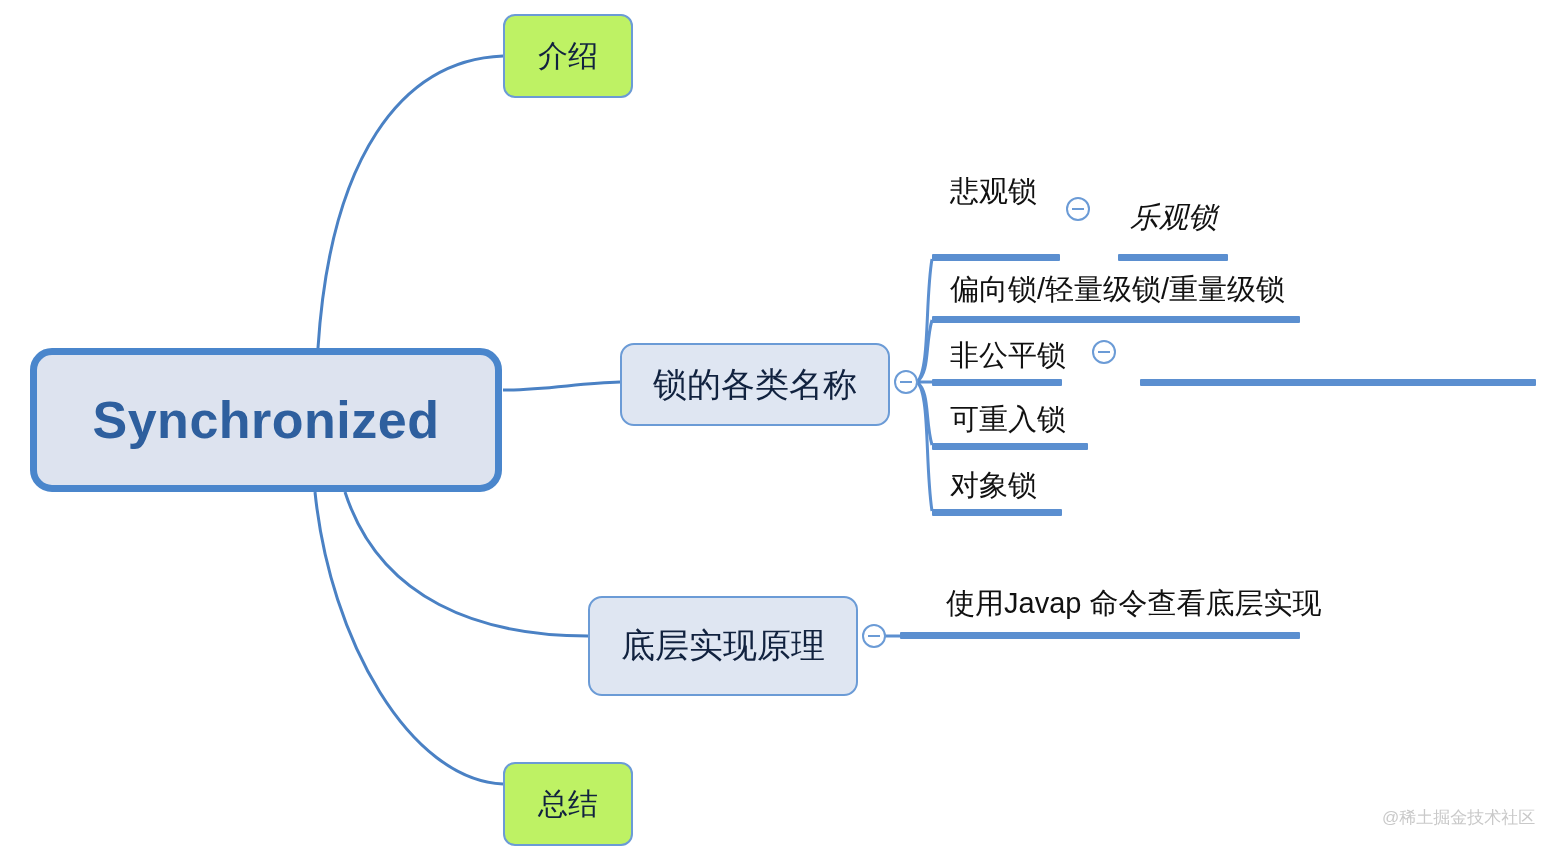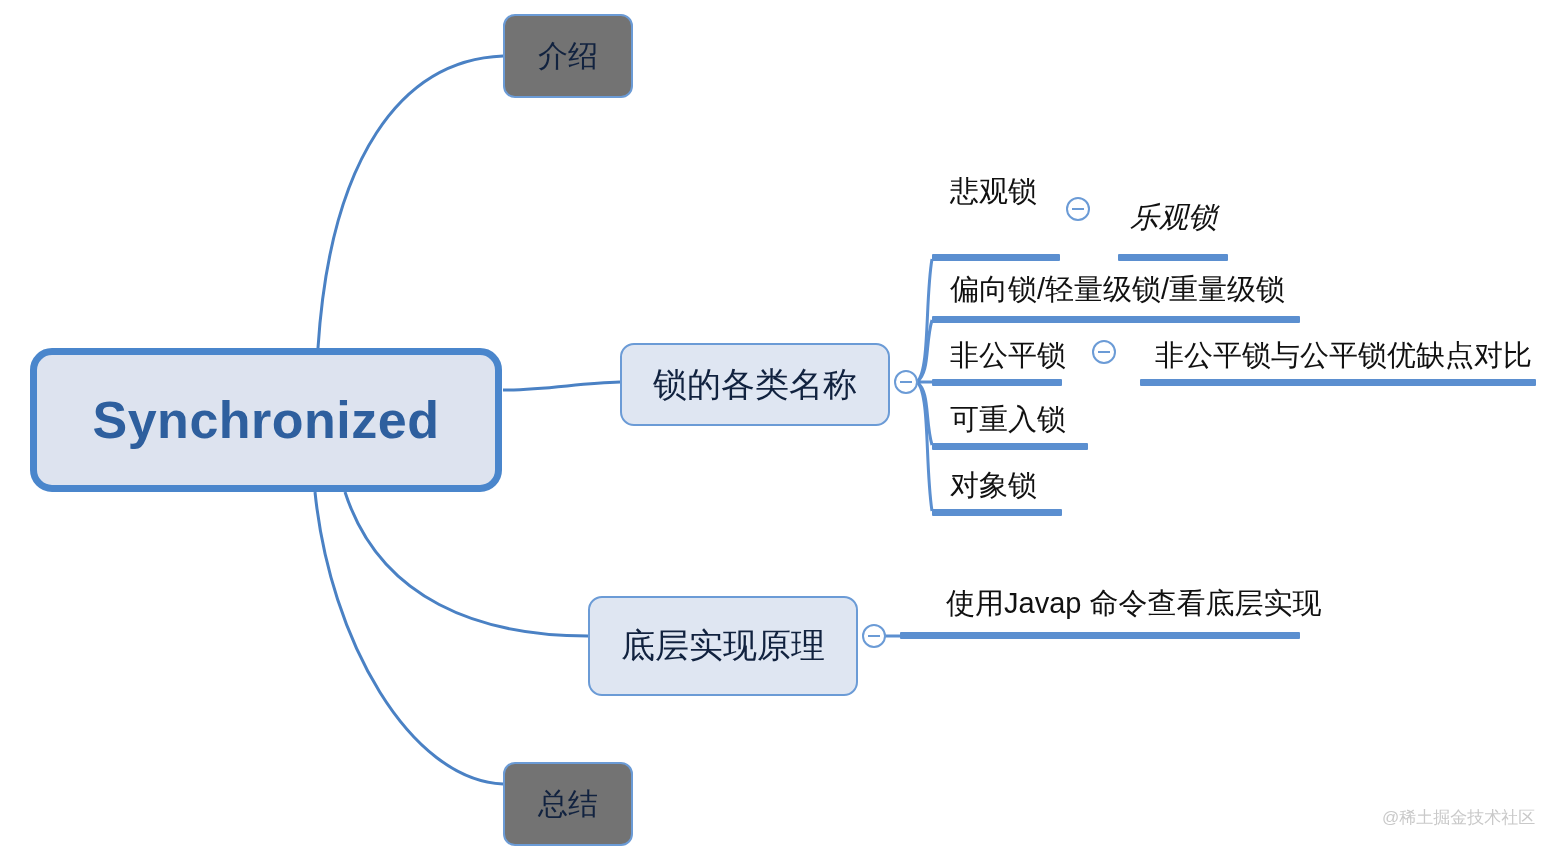--- a/index.html
+++ b/index.html
@@ -47,21 +47,21 @@
     align-items: center;
   }
   .node-branch {
     background: #dfe6f2;
     border: 2px solid #6b9bd6;
     border-radius: 14px;
     font-size: 34px;
     color: #11223f;
   }
   .node-branch-sm {
-    background: #737373;
+    background: #bef264;
     border: 2px solid #6b9bd6;
     border-radius: 12px;
     font-size: 30px;
     color: #11223f;
   }
 
   
   .leaf {
     position: absolute;
     box-sizing: border-box;
@@ -174,23 +174,20 @@
     <span>偏向锁/轻量级锁/重量级锁</span>
   </div>
   <div class="leaf-bar" style="left:932px; top:316px; width:368px; height:7px;"></div>
 
   <div class="leaf" style="left:950px; top:340px;">
     <span>非公平锁</span>
   </div>
   <div class="leaf-bar" style="left:932px; top:379px; width:130px; height:7px;"></div>
   <div class="collapse" style="left:1092px; top:340px;"></div>
 
-  <div class="leaf" style="left:1155px; top:340px;">
-    <span>非公平锁与公平锁优缺点对比</span>
-  </div>
   <div class="leaf-bar" style="left:1140px; top:379px; width:396px; height:7px;"></div>
 
   <div class="leaf" style="left:950px; top:404px;">
     <span>可重入锁</span>
   </div>
   <div class="leaf-bar" style="left:932px; top:443px; width:156px; height:7px;"></div>
 
   <div class="leaf" style="left:950px; top:470px;">
     <span>对象锁</span>
   </div>

